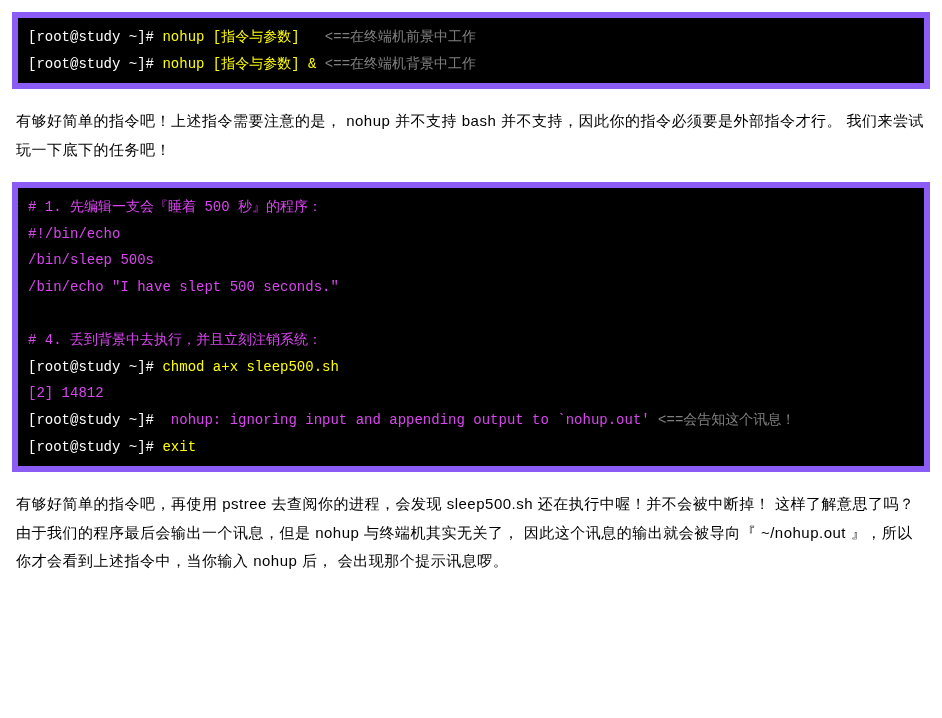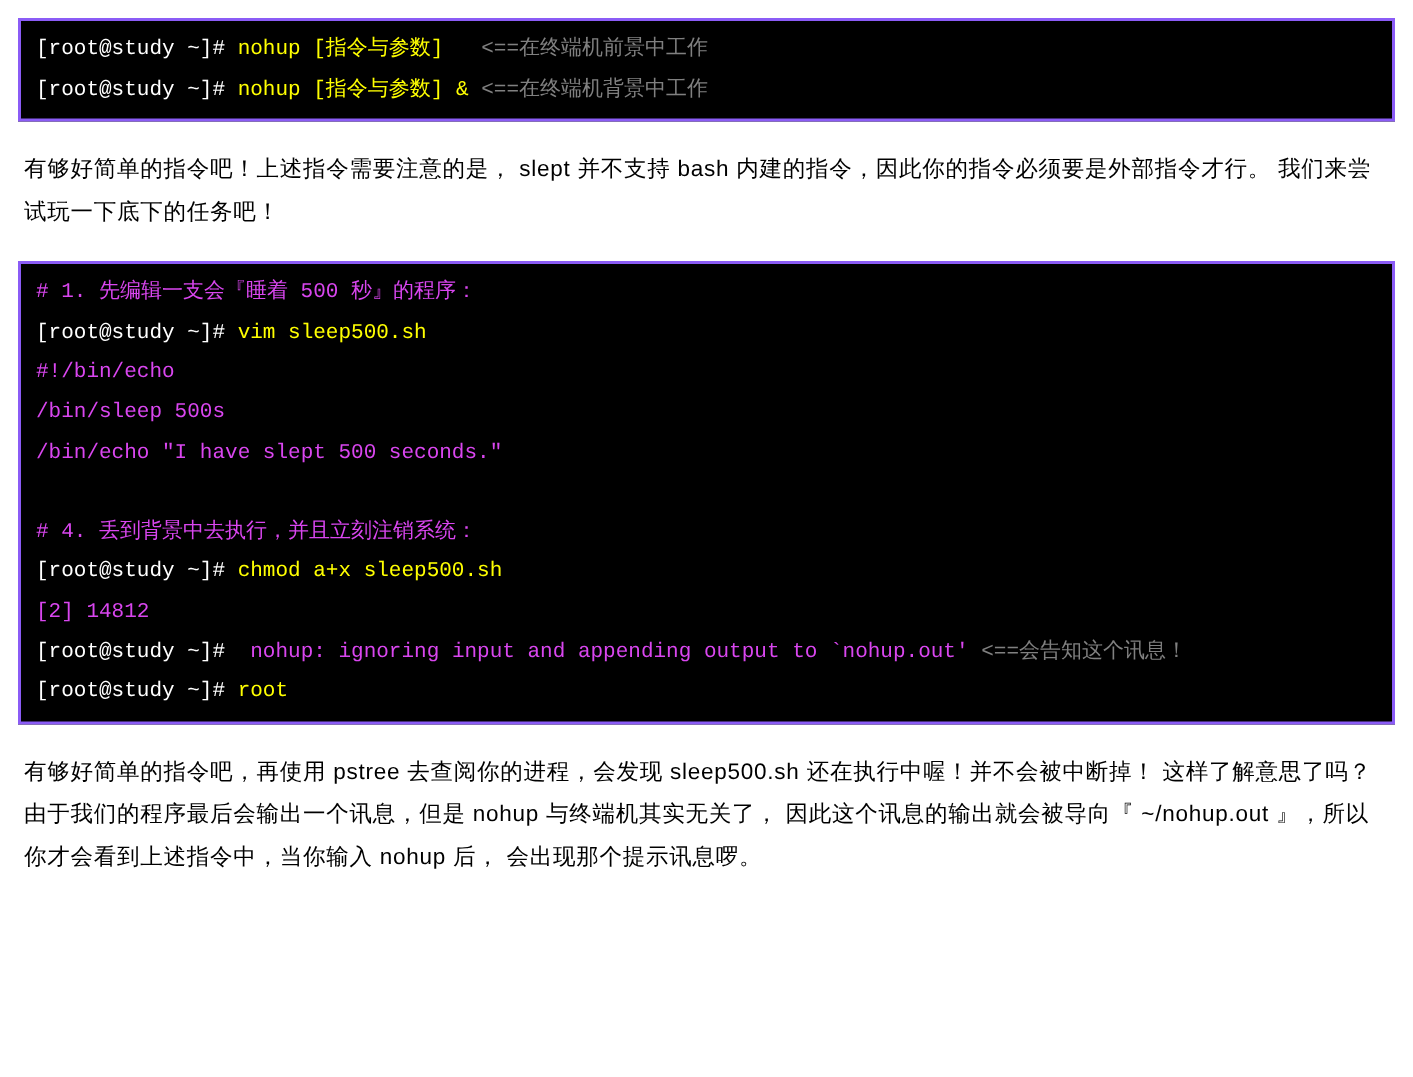--- a/index.html
+++ b/index.html
@@ -11,21 +11,21 @@
       background: #ffffff;
       font-family: "Microsoft YaHei", "SimSun", sans-serif;
       padding: 12px;
       width: 942px;
       font-size: 15px;
       color: #000;
       line-height: 1.8;
     }
     .terminal-block {
       background: #000000;
-      border: 2px solid #8b5cf6;
+      border: 6px solid #8b5cf6;
       padding: 6px 10px;
       margin-bottom: 18px;
       font-family: "Courier New", "Consolas", monospace;
       font-size: 14px;
       color: #ffffff;
       line-height: 1.9;
     }
     .terminal-line {
       white-space: pre;
     }
@@ -48,29 +48,28 @@
     }
   </style>
 </head>
 <body>
 
 <div class="terminal-block">
   <div class="terminal-line"><span class="prompt">[root@study ~]# </span><span class="cmd-yellow">nohup [指令与参数]</span><span class="comment-gray">   &lt;==</span><span class="comment-gray">在终端机前景中工作</span></div>
   <div class="terminal-line"><span class="prompt">[root@study ~]# </span><span class="cmd-yellow">nohup [指令与参数] &amp;</span><span class="comment-gray"> &lt;==</span><span class="comment-gray">在终端机背景中工作</span></div>
 </div>
 
-<p class="para">有够好简单的指令吧！上述指令需要注意的是， slept 并不支持 bash 内建的指令，因此你的指令必须要是外部指令才行。 我们来尝试玩一下底下的任务吧！</p>
+<p class="para">有够好简单的指令吧！上述指令需要注意的是， nohup 并不支持 bash 并不支持，因此你的指令必须要是外部指令才行。 我们来尝试玩一下底下的任务吧！</p>
 
 <div class="terminal-block">
   <div class="terminal-line"><span class="cmd-white"># 1. 先编辑一支会『睡着 500 秒』的程序：</span></div>
-  <div class="terminal-line"><span class="prompt">[root@study ~]# </span><span class="cmd-yellow">vim sleep500.sh</span></div>
   <div class="terminal-line"><span class="cmd-white">#!/bin/echo</span></div>
   <div class="terminal-line"><span class="cmd-white">/bin/sleep 500s</span></div>
   <div class="terminal-line"><span class="cmd-white">/bin/echo "I have slept 500 seconds."</span></div>
   <div class="terminal-line"><span class="cmd-white"> </span></div>
   <div class="terminal-line"><span class="cmd-white"># 4. 丢到背景中去执行，并且立刻注销系统：</span></div>
   <div class="terminal-line"><span class="prompt">[root@study ~]# </span><span class="cmd-yellow">chmod a+x sleep500.sh</span></div>
   <div class="terminal-line"><span class="cmd-white">[2] 14812</span></div>
   <div class="terminal-line"><span class="prompt">[root@study ~]#  </span><span class="cmd-white">nohup: ignoring input and appending output to `nohup.out'</span><span class="comment-gray"> &lt;==</span><span class="comment-gray">会告知这个讯息！</span></div>
-  <div class="terminal-line"><span class="prompt">[root@study ~]# </span><span class="cmd-yellow">root</span></div>
+  <div class="terminal-line"><span class="prompt">[root@study ~]# </span><span class="cmd-yellow">exit</span></div>
 </div>
 
 <p class="para">有够好简单的指令吧，再使用 pstree 去查阅你的进程，会发现 sleep500.sh 还在执行中喔！并不会被中断掉！ 这样了解意思了吗？由于我们的程序最后会输出一个讯息，但是 nohup 与终端机其实无关了， 因此这个讯息的输出就会被导向『 ~/nohup.out 』，所以你才会看到上述指令中，当你输入 nohup 后， 会出现那个提示讯息啰。</p>
 
 </body></html>

